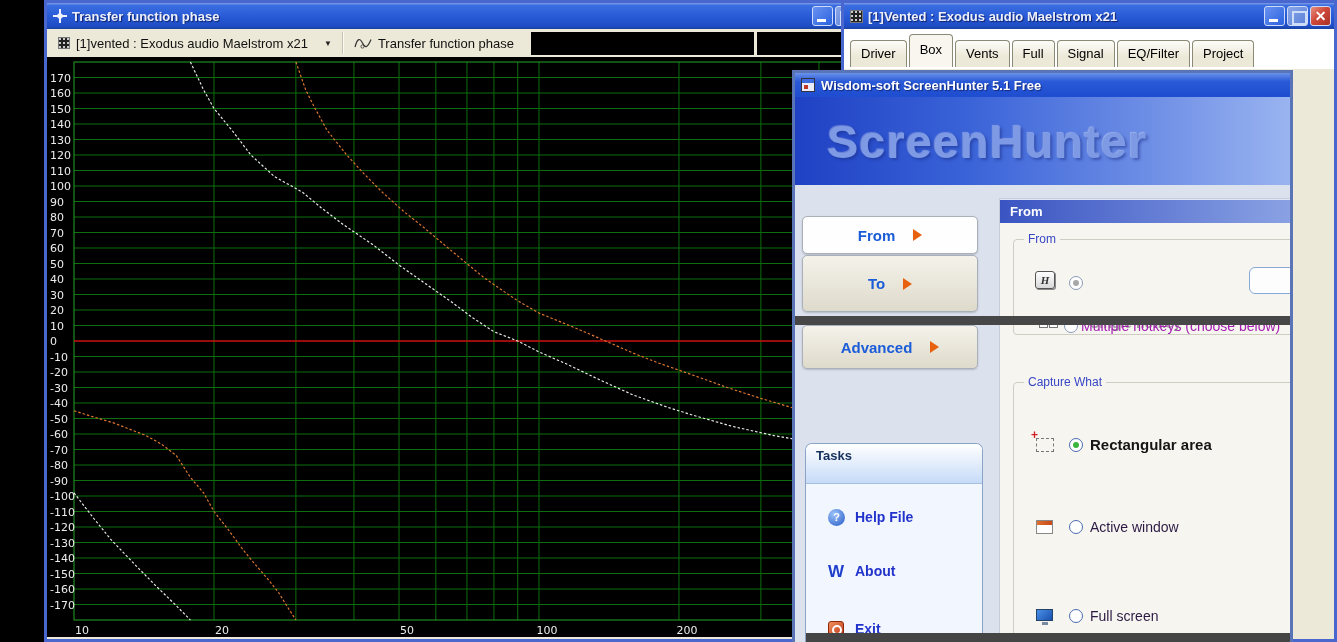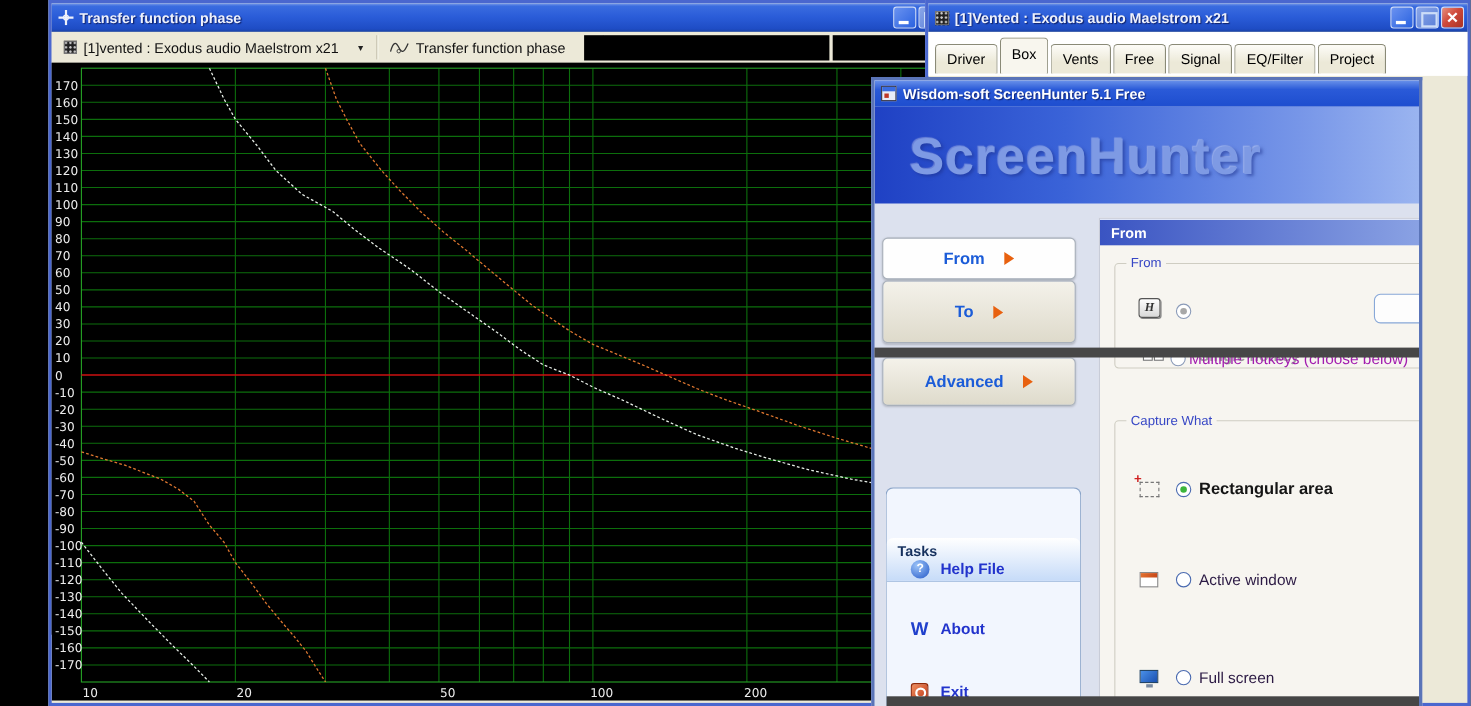--- a/index.html
+++ b/index.html
@@ -63,21 +63,21 @@
   .nav-btn.active { background:#fefefe; }
   .nav-label { color:#1b5cd8; font-weight:bold; font-size:15px; }
   .nav-arrow { width:0; height:0; border-left:9px solid #e8610f; border-top:6px solid transparent; border-bottom:6px solid transparent; }
 
   #dark-bar { position:absolute; left:-3px; top:243px; width:504px; height:9px; background:#474747; z-index:30; }
   #dark-bar-bottom { position:absolute; left:11px; top:560px; width:493px; height:12px; background:#454545; z-index:30; }
 
   #tasks-panel { position:absolute; left:10px; top:370px; width:178px; height:202px;
     border:1px solid #8aa4c8; border-bottom:none; border-radius:7px 7px 0 0; background:#f2f6fe; }
   #tasks-header { height:40px; border-radius:6px 6px 0 0; background:linear-gradient(180deg,#ffffff,#c6dbf8);
-    border-bottom:1px solid #a8c0e0; color:#15305d; font-weight:bold; font-size:13px; line-height:24px; padding-left:10px;margin-top:45px; }
+    border-bottom:1px solid #a8c0e0; color:#15305d; font-weight:bold; font-size:13px; line-height:24px; padding-left:10px; }
   .task-item { position:absolute; left:0; width:100%; height:26px; display:flex; align-items:center; }
   .task-label { color:#2233cc; font-weight:bold; font-size:14px; position:absolute; left:49px; }
   .task-ico { position:absolute; left:22px; }
   .ico-help { width:17px; height:17px; border-radius:50%; background:radial-gradient(circle at 35% 30%,#9cc4f8,#2458c8);
     color:#fff; font-weight:bold; font-size:11px; text-align:center; line-height:17px; }
   .ico-about { color:#2040cc; font-weight:bold; font-size:17px; line-height:17px; }
   .ico-exit { width:16px; height:16px; border-radius:3px; background:linear-gradient(135deg,#f09060,#c03818);
     border:1px solid #902808; position:relative; }
   .ico-exit::after { content:""; position:absolute; left:3px; top:3px; width:6px; height:6px; border:2px solid #fff; border-radius:50%; }
 
@@ -275,21 +275,21 @@
       <span class="winbtns">
         <span class="winbtn btn-min"></span>
         <span class="winbtn btn-max"></span>
         <span class="winbtn btn-close">✕</span>
       </span>
     </div>
     <div id="tabstrip">
         <div class="tab">Driver</div>
         <div class="tab active">Box</div>
         <div class="tab">Vents</div>
-        <div class="tab">Free</div>
+        <div class="tab">Full</div>
         <div class="tab">Signal</div>
         <div class="tab">EQ/Filter</div>
         <div class="tab">Project</div>
       </div>
   </div>
 
   <div id="sh-win">
     <div id="sh-titlebar">
       <span class="sh-ico"></span>
       <span id="sh-title">Wisdom-soft ScreenHunter 5.1 Free</span>

